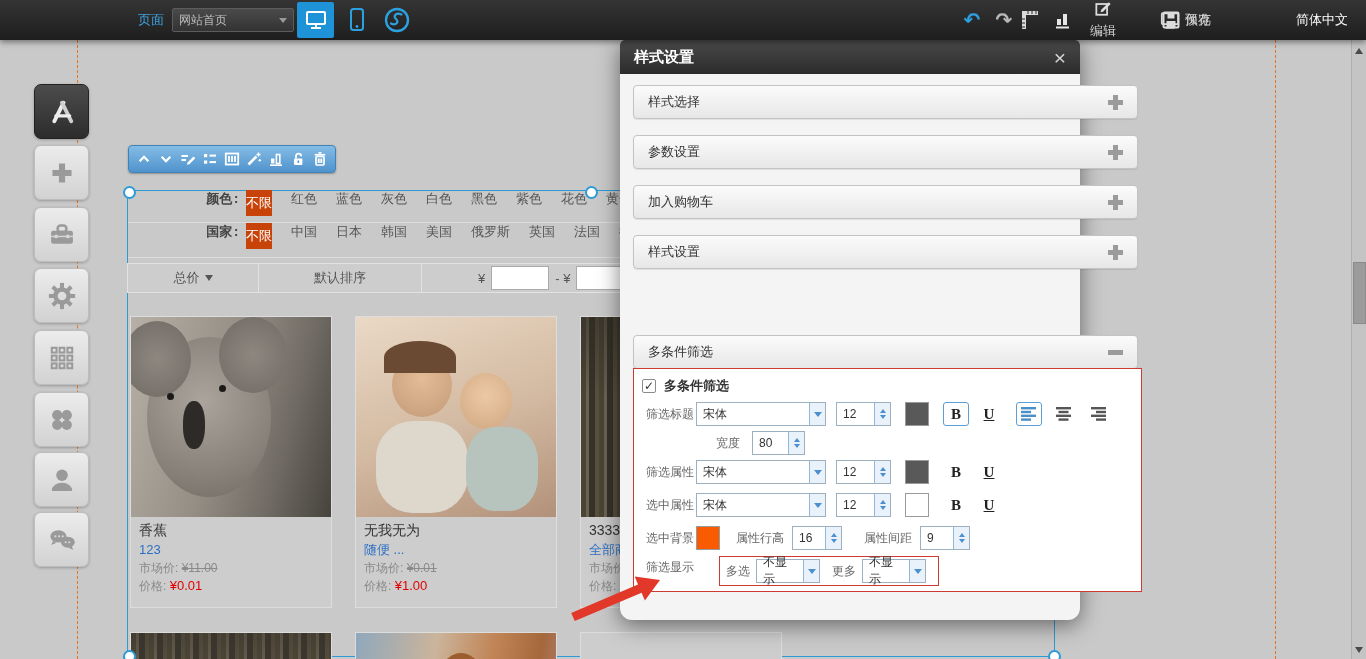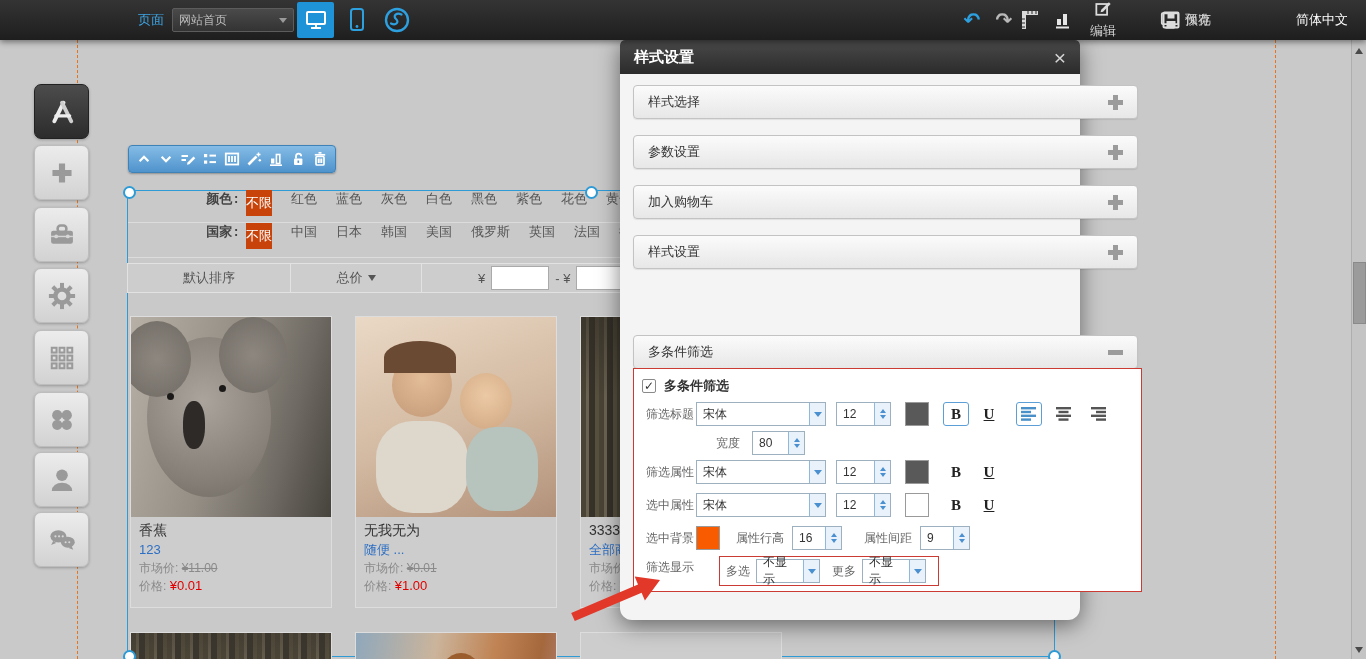--- a/index.html
+++ b/index.html
@@ -365,25 +365,25 @@
     <span class="fopt">韩国</span>
     <span class="fopt">美国</span>
     <span class="fopt">俄罗斯</span>
     <span class="fopt">英国</span>
     <span class="fopt">法国</span>
     <span class="fopt">德国</span>
   </div>
   <div class="fr2b"></div>
 
   <div class="sortbar">
-    <div class="sort-cell sc1">默认排序</div>
     <div class="sort-cell sc2">
       <span>总价</span>
       <span class="desc-arrow"></span>
     </div>
+    <div class="sort-cell sc1">默认排序</div>
     <div class="sort-cell sc3">
       <span>¥</span>
       <input class="price-input" style="">
       <span>- ¥</span>
       <input class="price-input" style="">
     </div>
   </div>
 
   <div class="card" style="left:130px;top:316px;height:292px">
     <div class="img img-koala">

